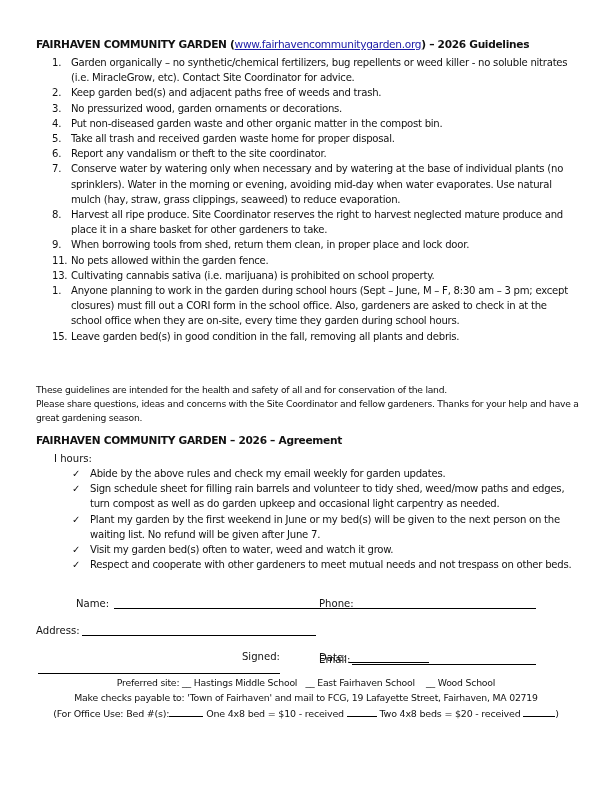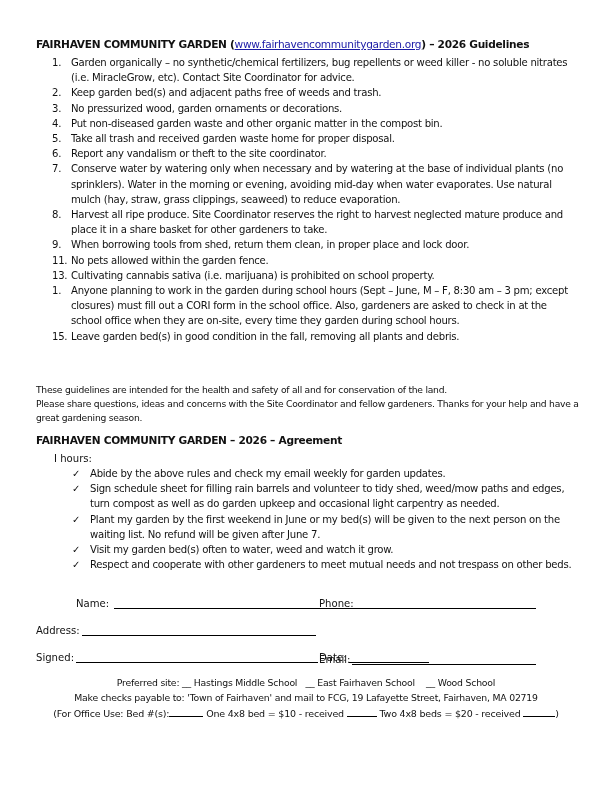--- a/index.html
+++ b/index.html
@@ -79,21 +79,21 @@
 
   <div class="field" style="left:319px; top:597px;">
     <span>Phone:</span>
     <span class="line" style="width:180px;"></span>
   </div>
   <div class="field" style="left:319px; top:624px;margin-top:29px;">
     <span>Email:</span>
     <span class="line" style="width:184px;"></span>
   </div>
 
-  <div class="field" style="left:36px; top:651px;">
+  <div class="field" style="left:36px; top:651px;flex-direction:column;">
     <span>Signed:</span>
     <span class="line" style="width:242px;"></span>
   </div>
   <div class="field" style="left:319px; top:651px;">
     <span>Date:</span>
     <span class="line" style="width:80px;"></span>
   </div>
 
   <div class="foot" style="top:677px;">
     <span>Preferred site:</span>

